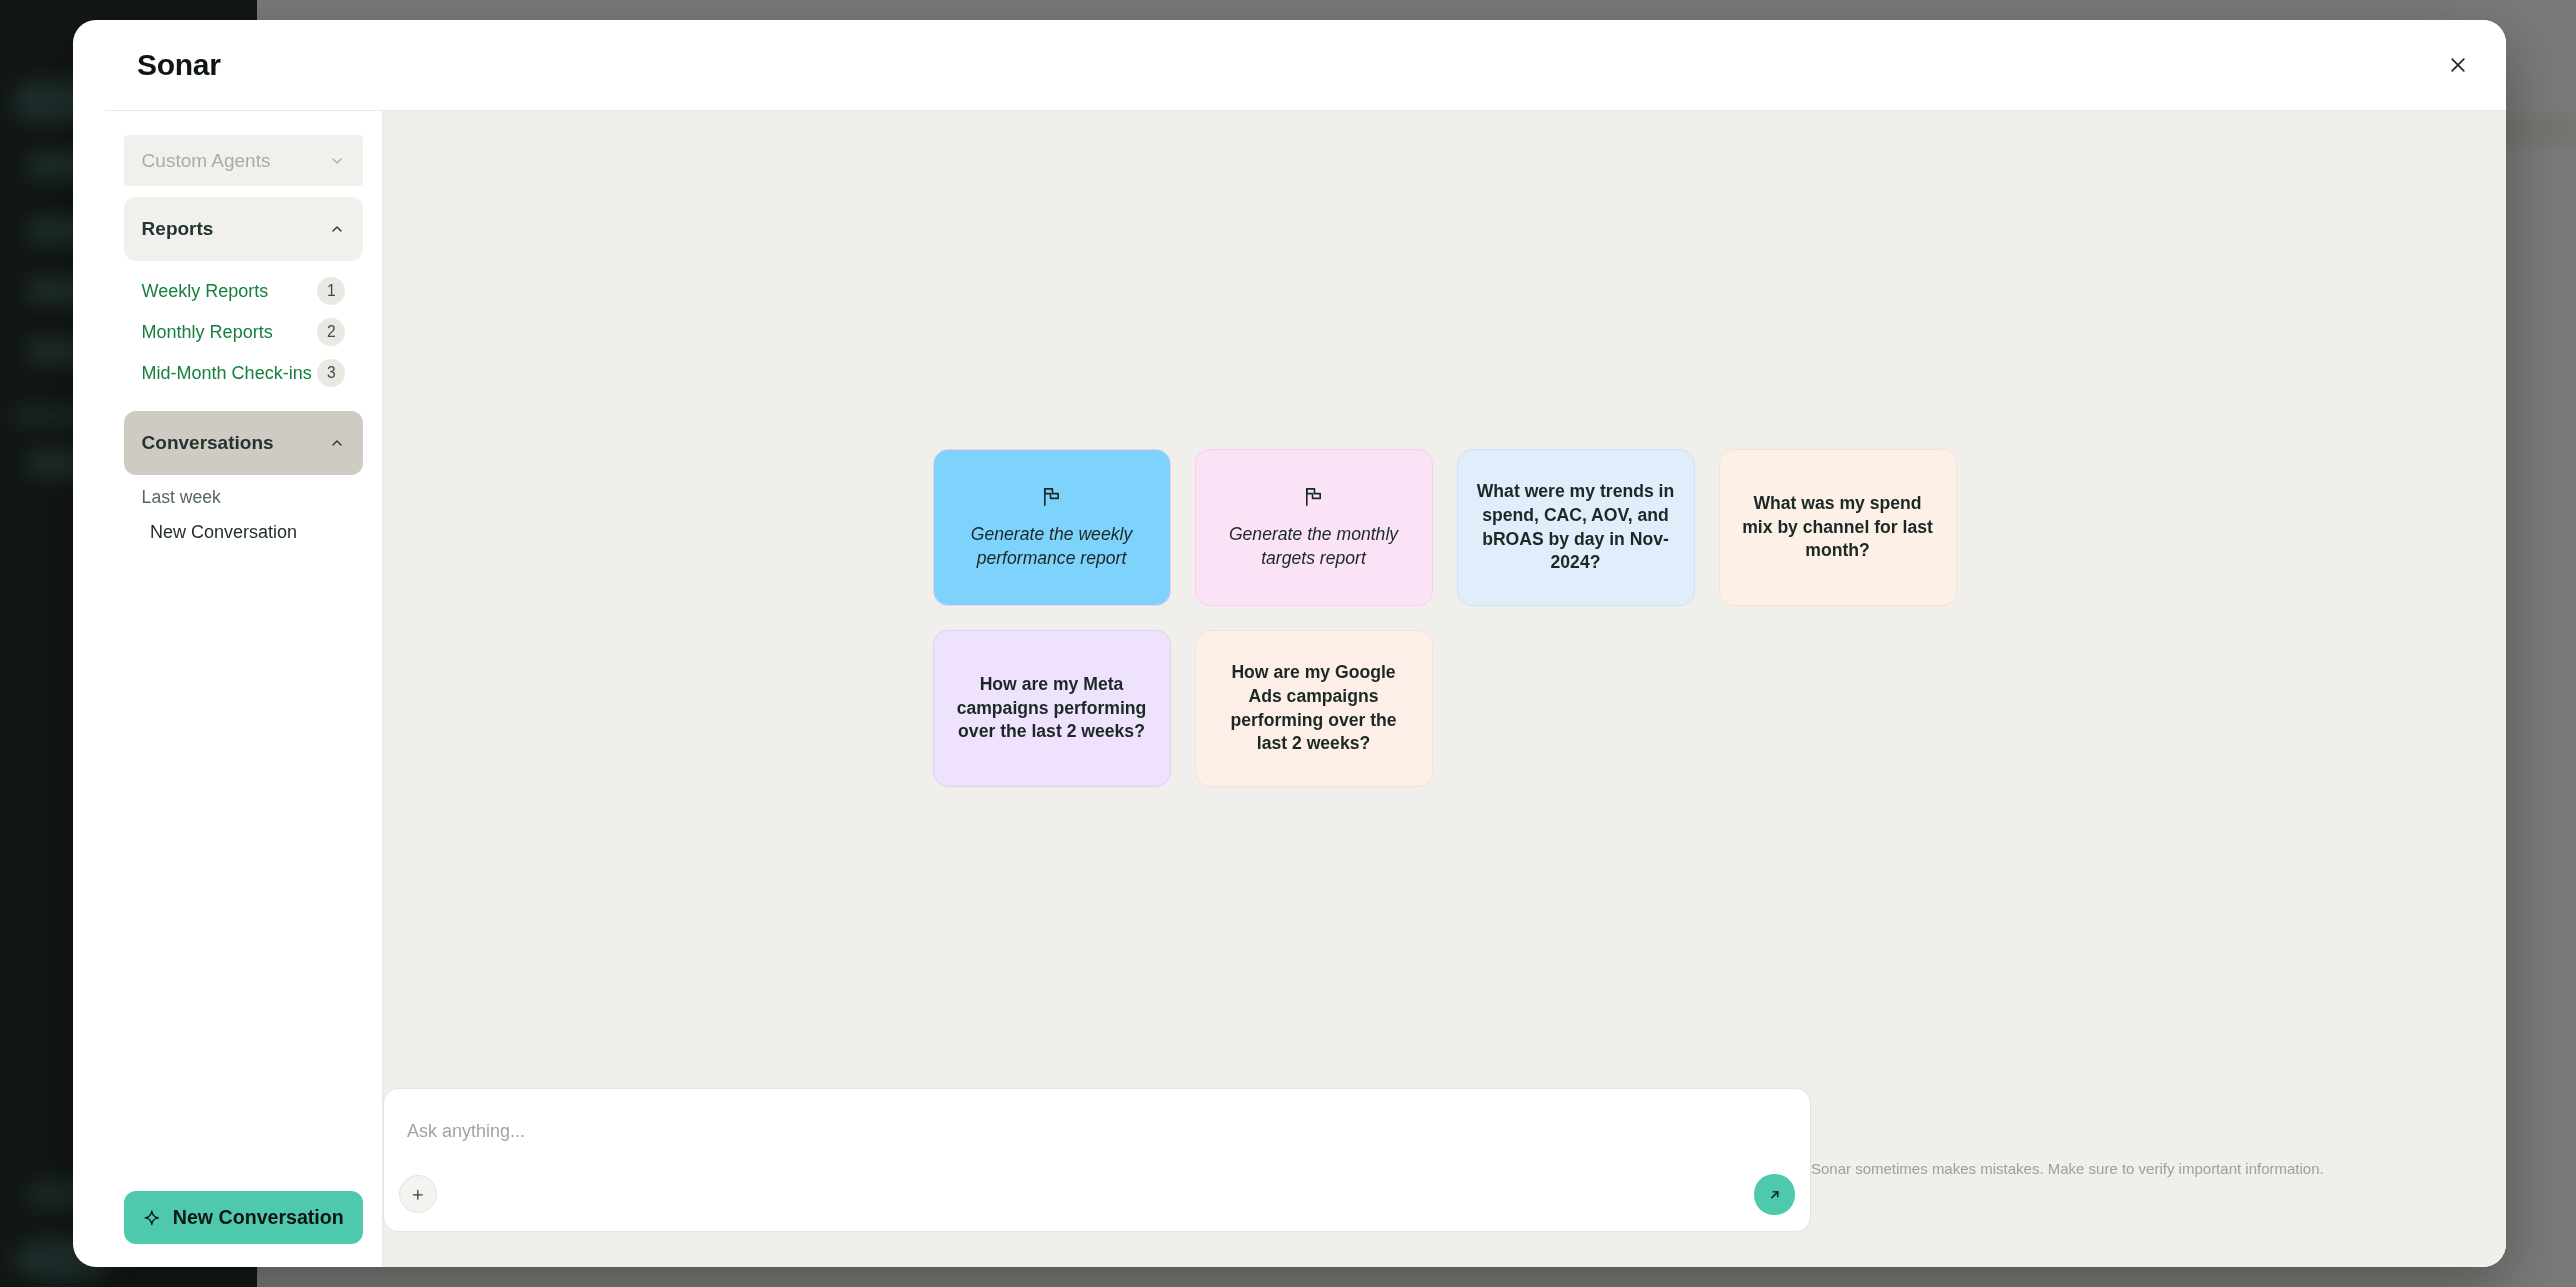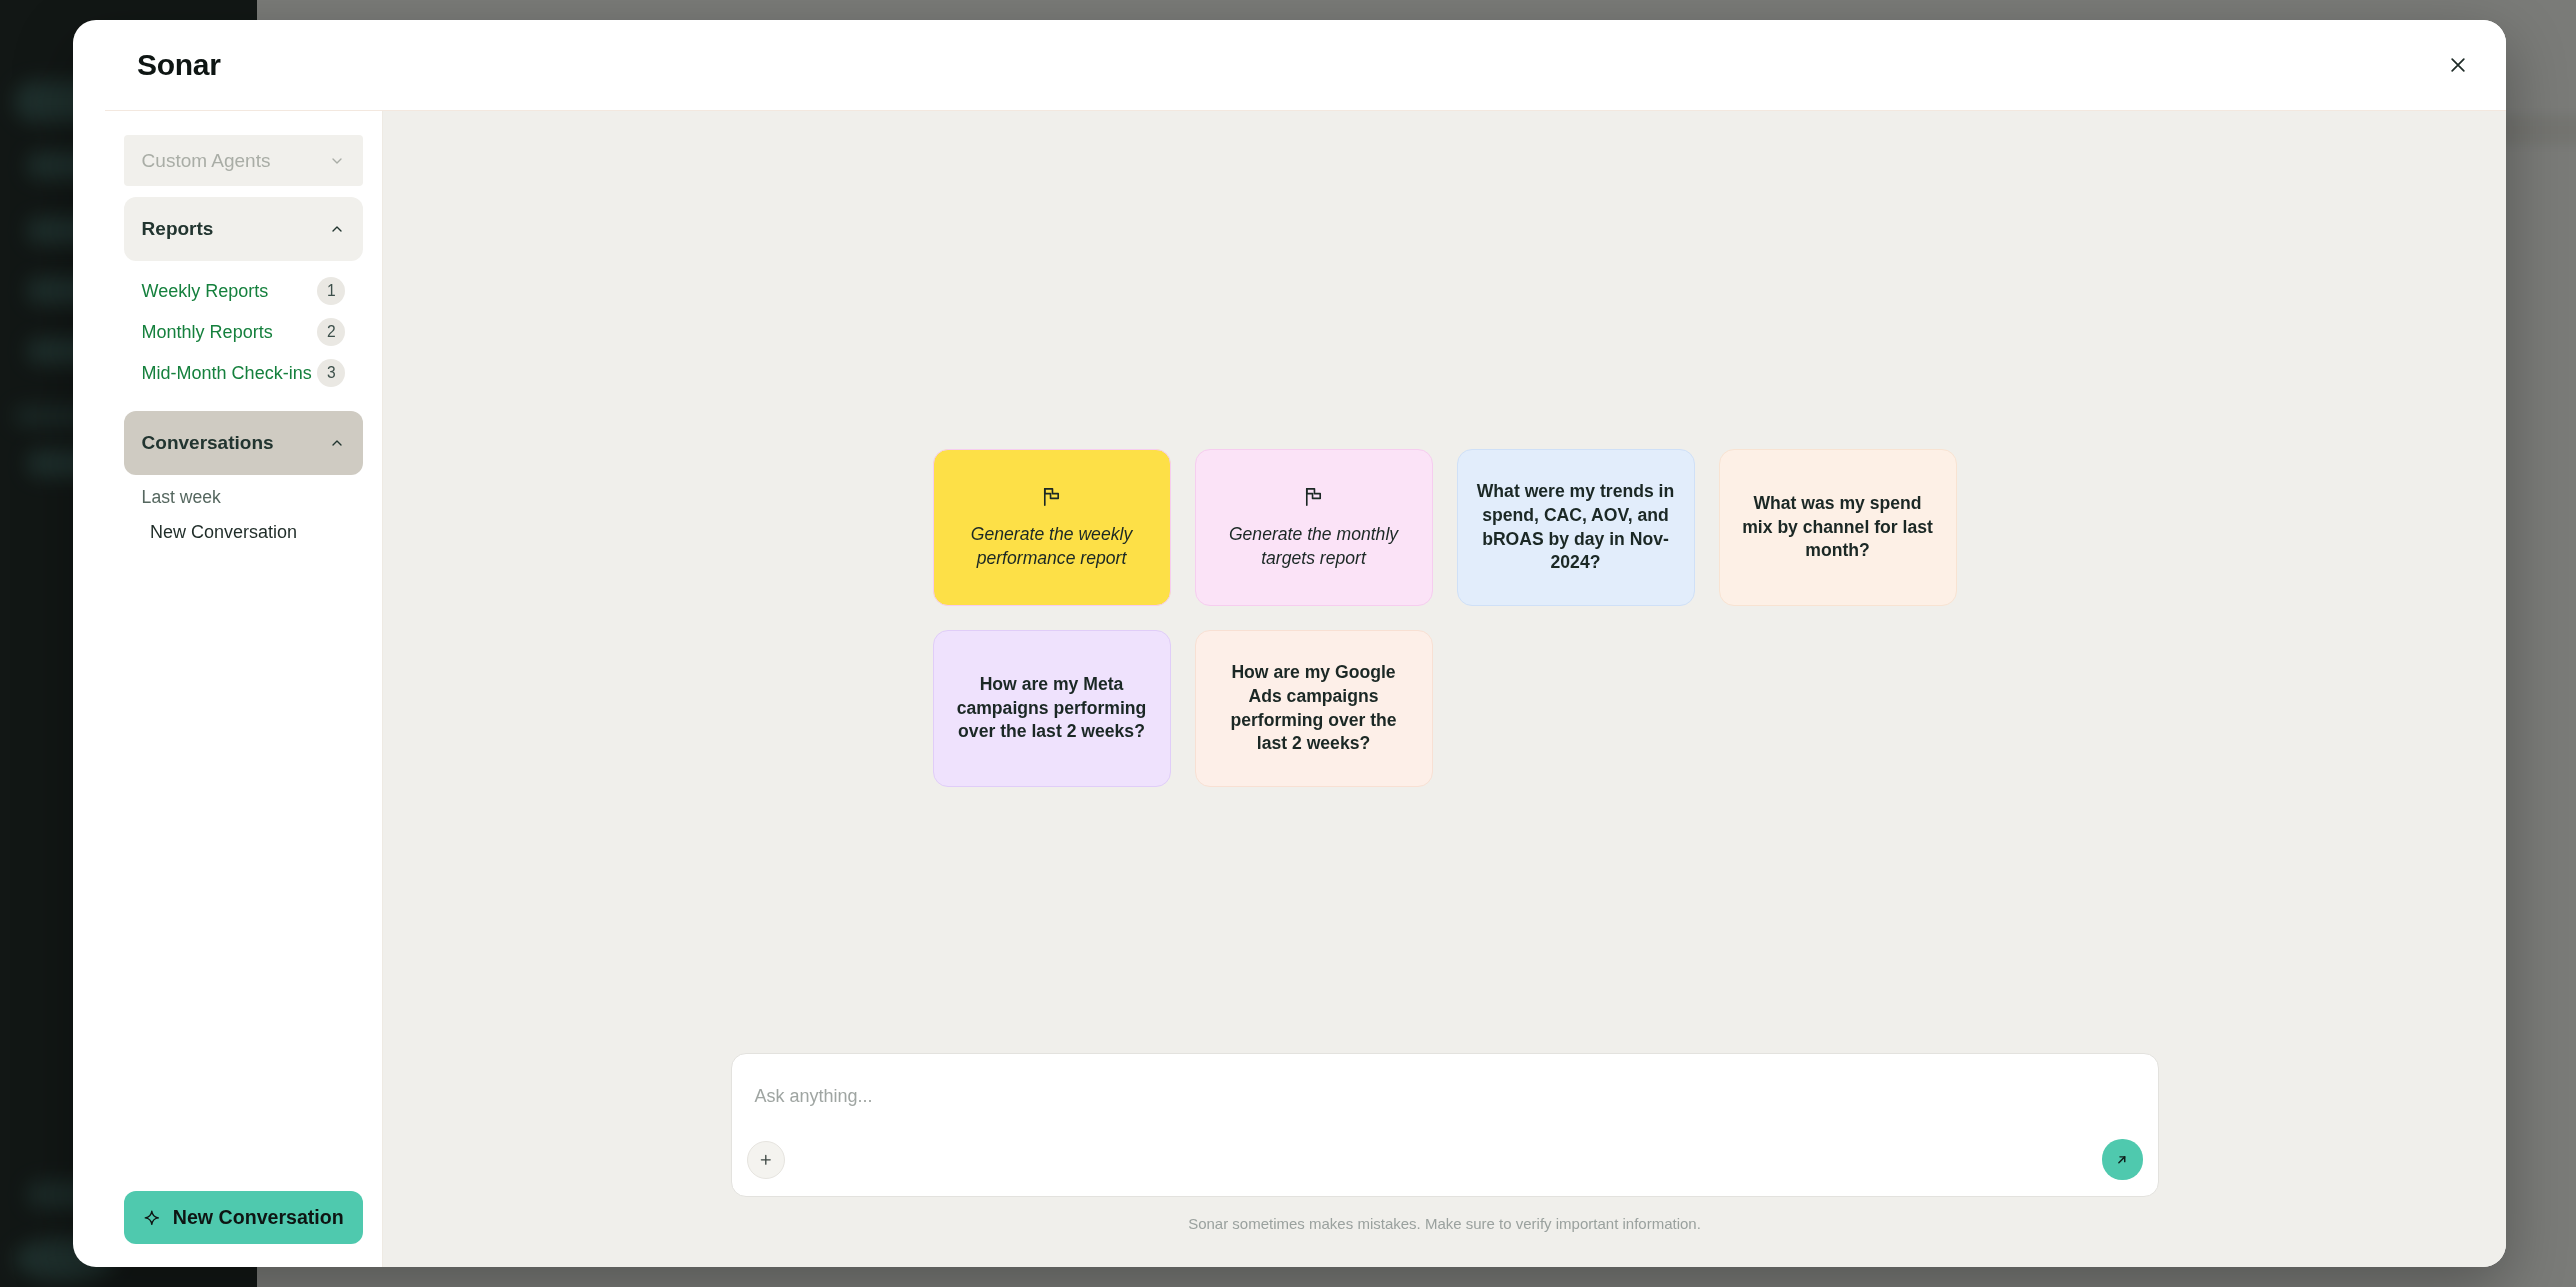--- a/index.html
+++ b/index.html
@@ -270,21 +270,20 @@
     font-size: 15px;
     font-style: italic;
     color: #A6B1B0;
   }
 
   
   #composer-zone {
     flex: 0 0 auto;
     padding: 0 0 35px 0;
     display: flex;
-    flex-direction: column;
     align-items: center;
   }
   #composer {
     width: 1428px;
     height: 144px;
     background: #FFFFFF;
     border: 1.4px solid #E3E2DE;
     border-radius: 15px;
     position: relative;
     cursor: text;
@@ -418,21 +417,21 @@
         </svg>
         <span>New Conversation</span>
       </button>
     </div>
 
     <div id="main">
 
       <div id="suggestion-area">
         <div id="suggestion-grid">
 
-          <div class="sug-card style-report" style="background:#fde047;border-color:#F6CDEF">
+          <div class="sug-card style-report" style="background:#7dd3fc;border-color:#F6CDEF">
             <svg class="icon" width="23" height="23" viewBox="0 0 24 24" fill="none" stroke="#1B2825" stroke-width="1.7" stroke-linecap="round" stroke-linejoin="round">
               <path d="M5 4 L5 21"></path>
               <path d="M5 4 H13 V9 H19 L19 14 H11 V9 H5 Z"></path>
             </svg>
             <div class="text">Generate the weekly performance report</div>
           </div>
 
           <div class="sug-card style-report" style="background:#FBE3F7;border-color:#F6CDEF">
             <svg class="icon" width="23" height="23" viewBox="0 0 24 24" fill="none" stroke="#1B2825" stroke-width="1.7" stroke-linecap="round" stroke-linejoin="round">
               <path d="M5 4 L5 21"></path>

